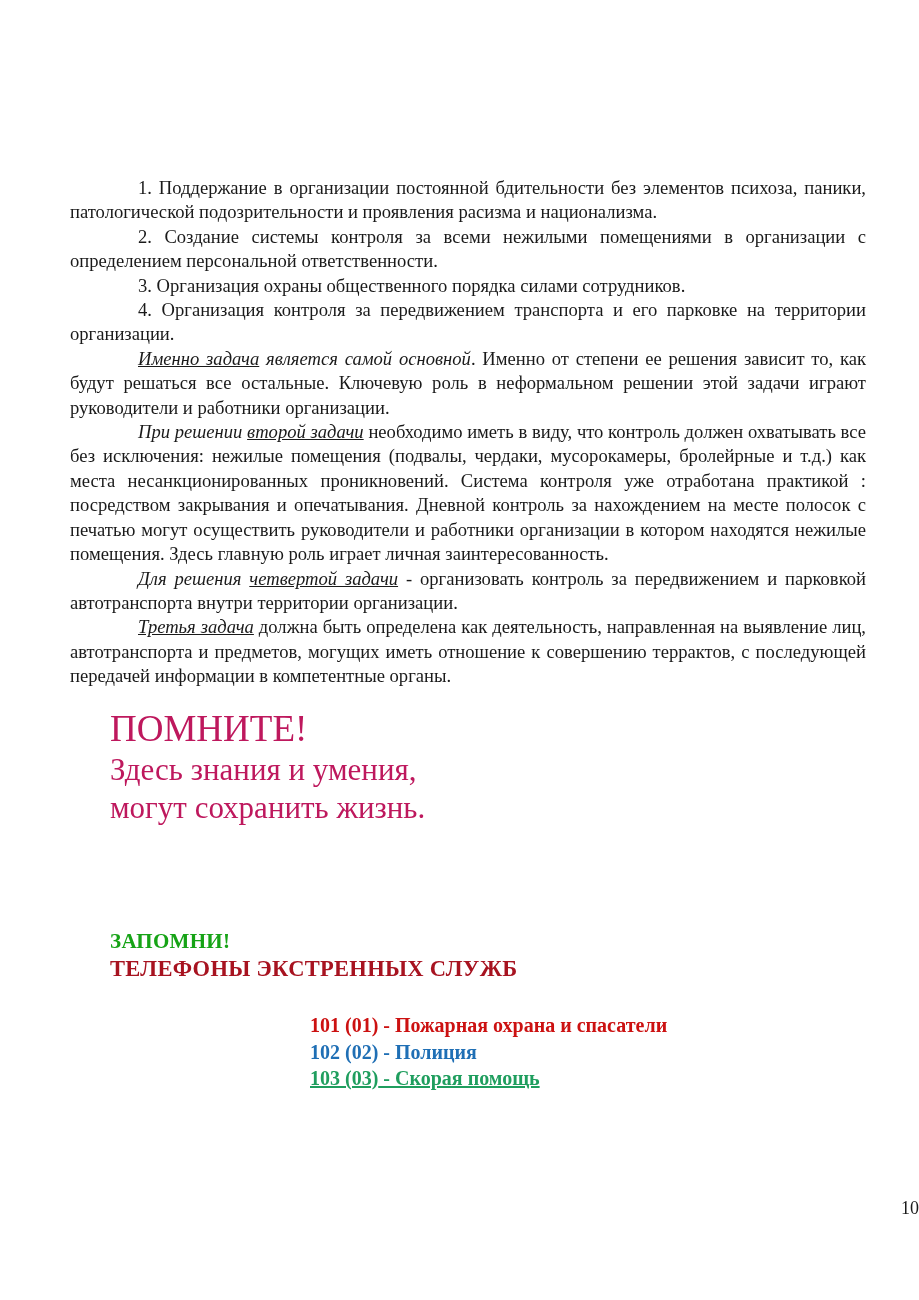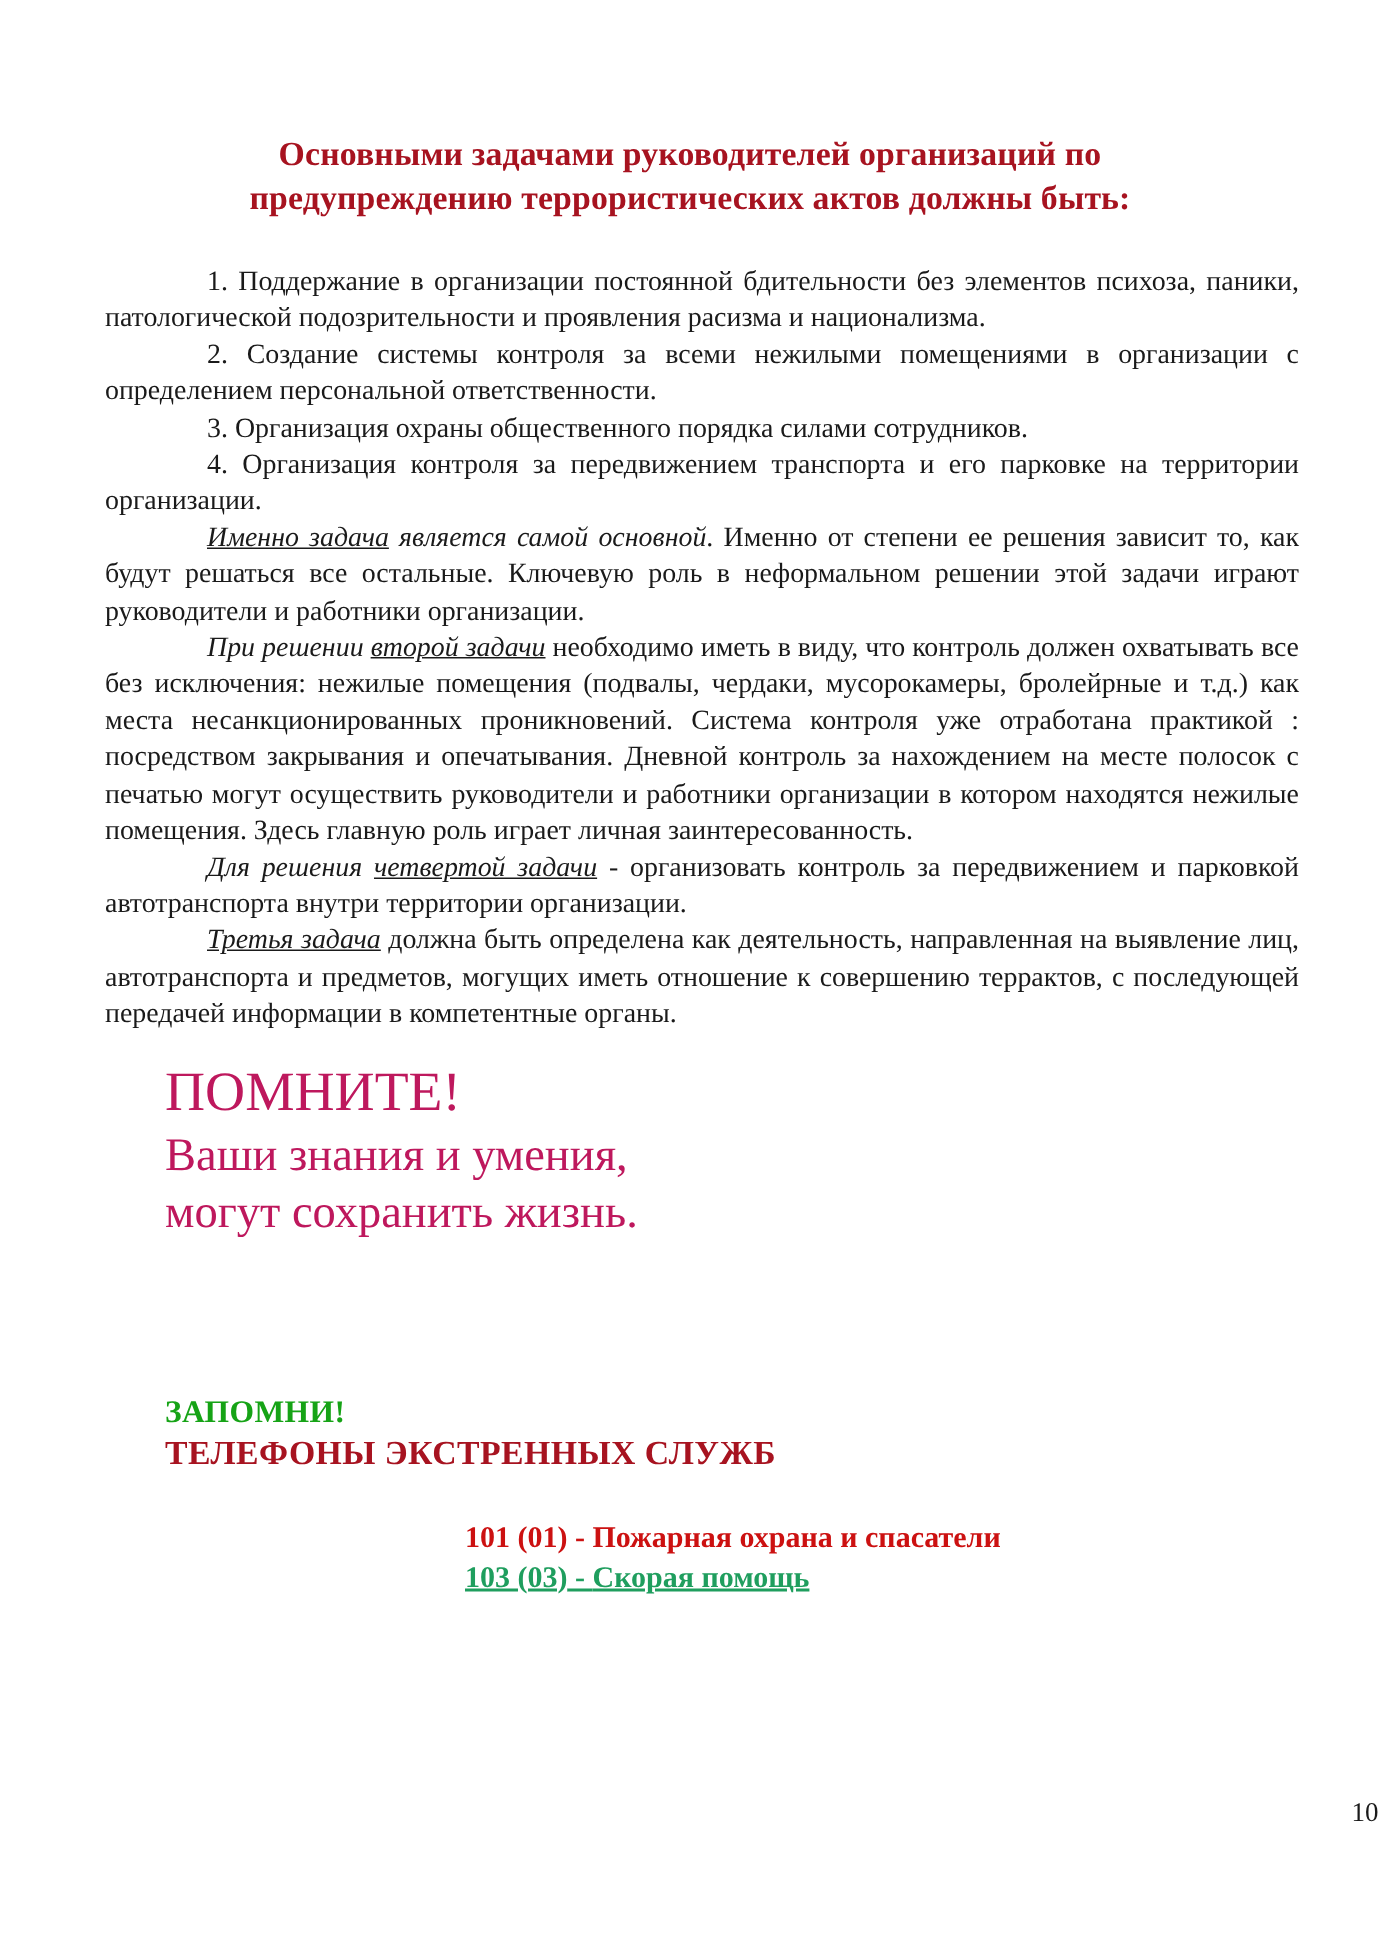--- a/index.html
+++ b/index.html
@@ -134,24 +134,20 @@
     text-align: right;
     font-size: 18px;
     color: #1a1a1a;
   }
 </style>
 </head>
 <body>
 
 <div class="page">
 
-  <div class="doc-heading">
-    <span class="hl">Основными задачами руководителей организаций по</span>
-    <span class="hl">предупреждению террористических актов должны быть:</span>
-  </div>
 
   <div class="body-block">
 
     <p><span>1. Поддержание в организации постоянной бдительности без элементов психоза, паники, патологической подозрительности и проявления расизма и национализма.</span></p>
 
     <p><span>2. Создание системы контроля за всеми нежилыми помещениями в организации с определением персональной ответственности.</span></p>
 
     <p><span>3. Организация охраны общественного порядка силами сотрудников.</span></p>
 
     <p><span>4. Организация контроля за передвижением транспорта и его парковке на территории организации.</span></p>
@@ -161,29 +157,30 @@
     <p><span class="it">При решении </span><span class="itu">второй задачи</span><span> необходимо иметь в виду, что контроль должен охватывать все без исключения: нежилые помещения (подвалы, чердаки, мусорокамеры, бролейрные и т.д.) как места несанкционированных проникновений. Система контроля уже отработана практикой : посредством закрывания и опечатывания. Дневной контроль за нахождением на месте полосок с печатью могут осуществить руководители и работники организации в котором находятся нежилые помещения. Здесь главную роль играет личная заинтересованность.</span></p>
 
     <p><span class="it">Для решения </span><span class="itu">четвертой задачи</span><span> - организовать контроль за передвижением и парковкой автотранспорта внутри территории организации.</span></p>
 
     <p><span class="itu">Третья задача</span><span> должна быть определена как деятельность, направленная на выявление лиц, автотранспорта и предметов, могущих иметь отношение к совершению террактов, с последующей передачей информации в компетентные органы.</span></p>
 
   </div>
 
   <div class="remember">
     <span class="r-title">ПОМНИТЕ!</span>
-    <span class="r-line">Ваши знания и умения,</span>
+    <span class="r-line">Здесь знания и умения,</span>
     <span class="r-line">могут сохранить жизнь.</span>
   </div>
 
   <div class="emergency">
     <span class="e-remember">ЗАПОМНИ!</span>
     <span class="e-title">ТЕЛЕФОНЫ ЭКСТРЕННЫХ СЛУЖБ</span>
   </div>
 
   <div class="phones">
     <span class="phone-line" style="color: rgb(204, 17, 17);"><span>101 (01)</span><span> - </span><span>Пожарная охрана и спасатели</span></span>
+    <span class="phone-line" style="color: rgb(31, 111, 181);"><span>102 (02)</span><span> - </span><span>Полиция</span></span>
     <span class="phone-line" style="color: rgb(31, 158, 94); text-decoration: underline;"><span>103 (03)</span><span> - </span><span>Скорая помощь</span></span>
   </div>
 
   <div class="page-number">10</div>
 
 </div>
 
 </body></html>

